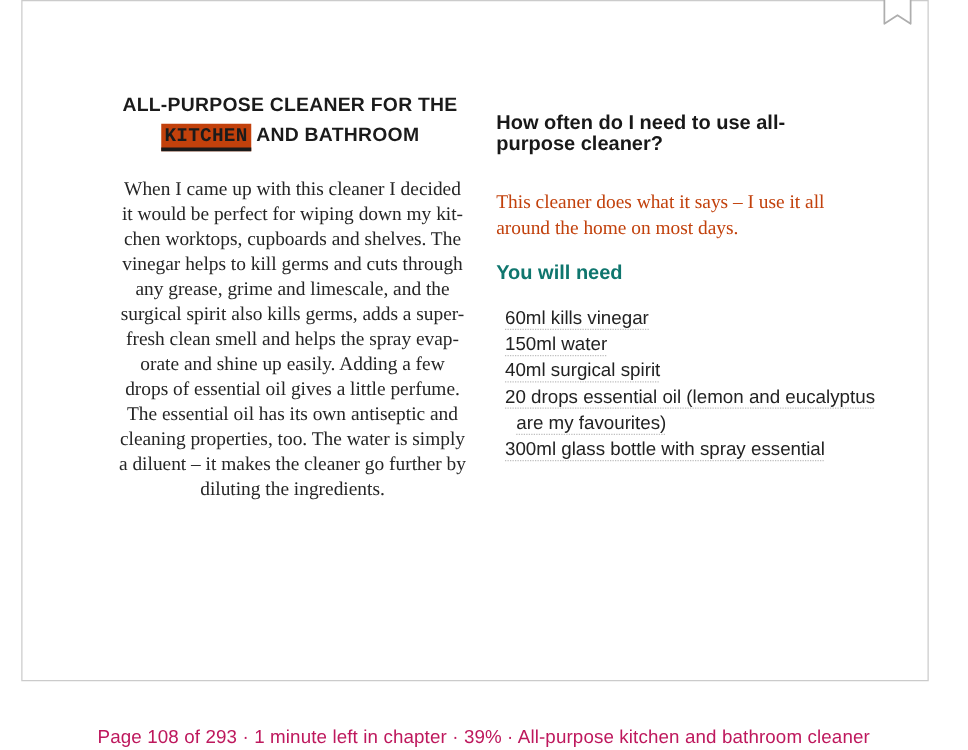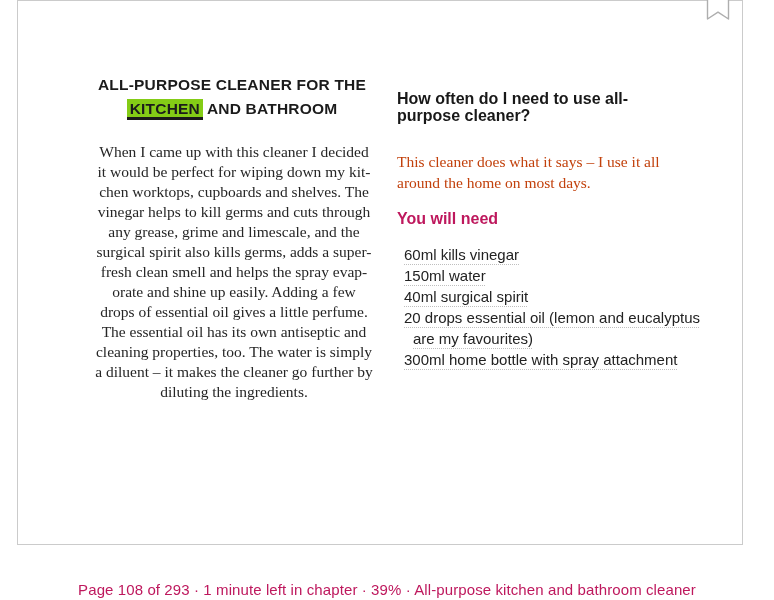--- a/index.html
+++ b/index.html
@@ -27,23 +27,24 @@
     width: 296px;
     text-align: center;
     font-size: 15.5px;
     line-height: 24px;
     font-weight: 600;
     letter-spacing: 0.2px;
     color: #1b1b1b;
     white-space: pre;
   }
   .hl {
-    background: #84cc16;
+    background: #c2410c;
     border-bottom: 3px solid #1a1a1a;
     padding: 1px 3px 0 3px;
+    font-family: Liberation Mono, monospace;
   }
   .serif { font-family: "Liberation Serif", serif; }
   .body-text {
     position: absolute;
     left: 68px; top: 141px;
     width: 296px;
     font-size: 15.5px;
     line-height: 20px;
     color: #262626;
     white-space: pre;
@@ -66,21 +67,21 @@
     font-size: 15.5px;
     line-height: 21px;
     color: #c2410c;
     white-space: pre;
   }
   .ywn-heading {
     position: absolute;
     left: 379px; top: 209px;
     font-size: 16px;
     font-weight: 600;
-    color: #be185d;
+    color: #0f766e;
   }
   .ingredients {
     position: absolute;
     left: 386px; top: 243px;
     width: 290px;
     font-size: 15px;
     line-height: 21px;
     color: #222222;
   }
   .ing {
@@ -137,18 +138,18 @@
 around the home on most days.</div>
 
   <div class="ywn-heading">You will need</div>
 
   <div class="ingredients">
     <div class="ing"><span>60ml kills vinegar</span></div>
     <div class="ing"><span>150ml water</span></div>
     <div class="ing"><span>40ml surgical spirit</span></div>
     <div class="ing"><span>20 drops essential oil (lemon and eucalyptus
 are my favourites)</span></div>
-    <div class="ing"><span>300ml home bottle with spray attachment</span></div>
+    <div class="ing"><span>300ml glass bottle with spray essential</span></div>
   </div>
 
 </div>
 
 <div class="footer"><span>Page 108 of 293 · 1 minute left in chapter · 39% · All-purpose kitchen and bathroom cleaner</span></div>
 
 </body></html>

